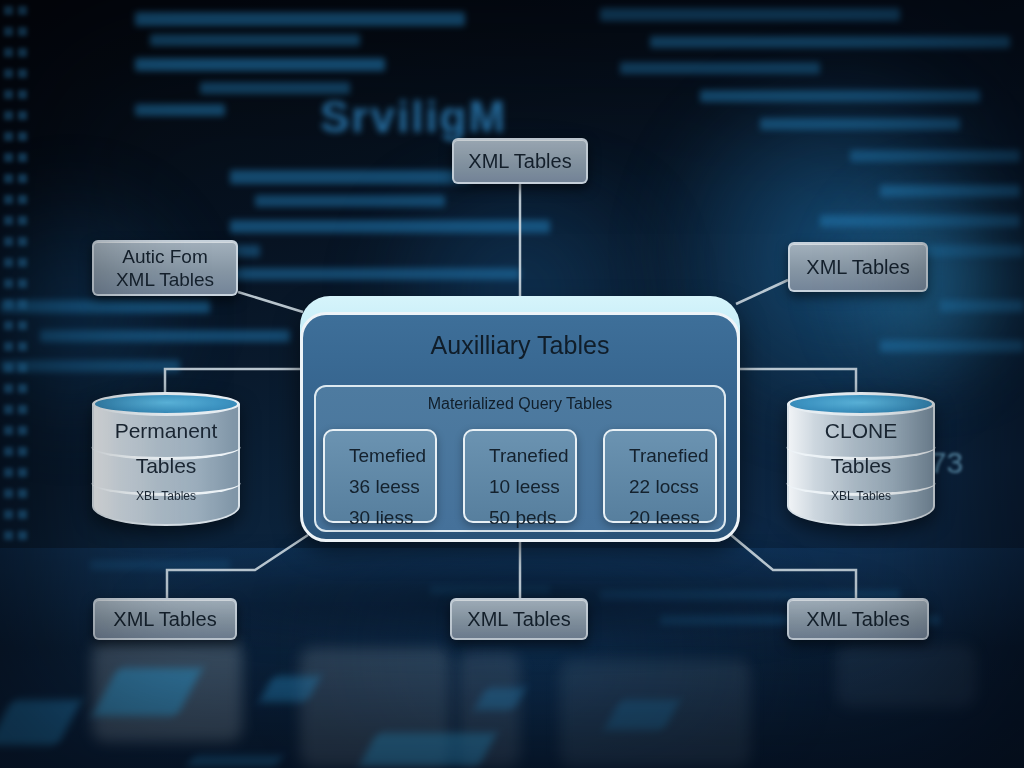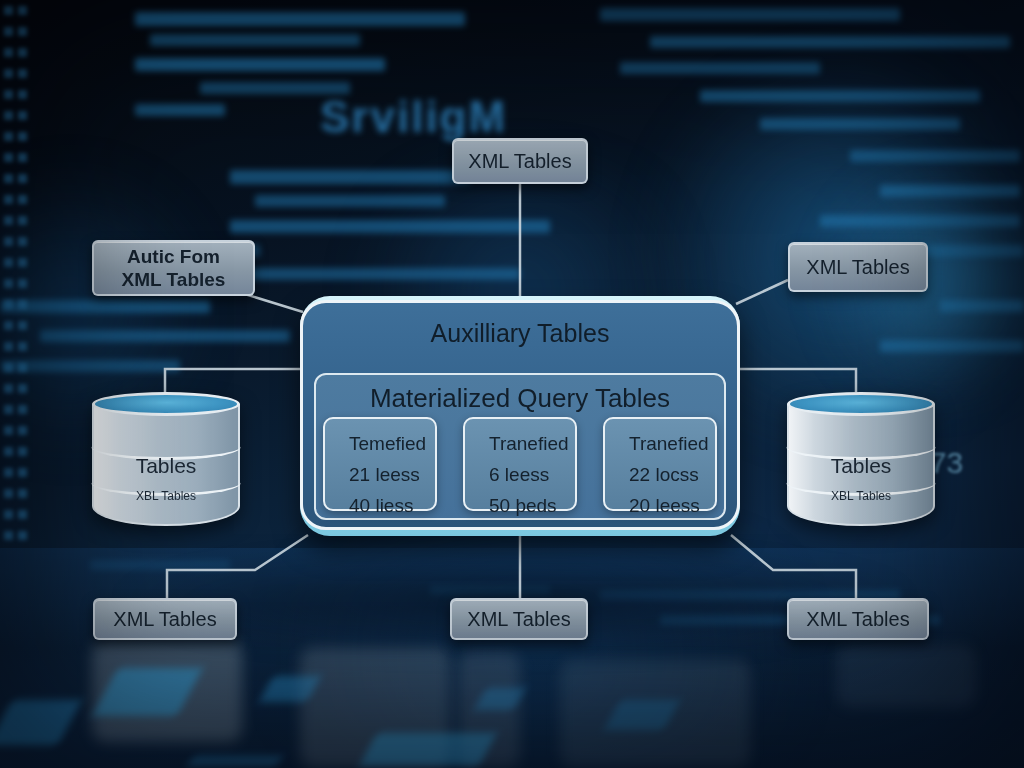--- a/index.html
+++ b/index.html
@@ -35,30 +35,30 @@
   .node{position:absolute;z-index:5;box-sizing:border-box;
     background:linear-gradient(180deg,#a3b1bd 0%,#8797a5 55%,#75869a 100%);
     border:2px solid rgba(203,214,223,.95);border-radius:6px;
     color:#15212d;text-align:center;
     box-shadow:0 5px 12px rgba(0,0,0,.5),inset 0 1px 0 rgba(255,255,255,.55);}
   .xmlbox{font-size:20px;font-weight:500;display:flex;align-items:center;justify-content:center;}
   .twoline{font-size:19px;font-weight:500;line-height:23px;display:flex;flex-direction:column;justify-content:center;}
   
   .aux-panel{position:absolute;left:300px;top:296px;width:440px;height:240px;z-index:5;box-sizing:border-box;
     background:linear-gradient(180deg,#d6f4fb 0%,#9bdcef 55%,#7cc8e0 100%);
-    border-radius:30px;padding-top:4px;
+    border-radius:30px;padding-top:16px;
     box-shadow:0 14px 26px rgba(0,0,0,.55);}
   .aux-body{position:relative;width:100%;height:230px;box-sizing:border-box;
     background:linear-gradient(180deg,#3e6f99 0%,#32608a 55%,#2b5479 100%);
     border:3px solid #eef4f8;border-radius:26px;}
   .aux-title{margin-top:16px;text-align:center;font-size:25px;font-weight:500;color:#101d29;}
   .subpanel{position:absolute;left:11px;right:11px;top:70px;bottom:7px;box-sizing:border-box;
     background:linear-gradient(180deg,#4e7ba0 0%,#45719a 100%);
     border:2px solid #dde9f0;border-radius:12px;}
-  .subpanel-title{margin-top:8px;text-align:center;font-size:26px;font-weight:500;color:#111e2a;}
+  .subpanel-title{margin-top:8px;text-align:center;font-size:16px;font-weight:500;color:#111e2a;}
   .cards{position:absolute;left:7px;right:7px;top:42px;bottom:7px;display:flex;gap:26px;}
   .card{flex:1;box-sizing:border-box;border:2px solid #e8f0f5;border-radius:10px;
     background:linear-gradient(180deg,#6b93b1 0%,#577f9e 100%);
     padding:9px 4px 0 24px;color:#14212d;font-size:19px;line-height:31px;
     box-shadow:0 3px 8px rgba(0,0,0,.3);}
   
   .cylinder{position:absolute;width:148px;height:134px;z-index:5;filter:drop-shadow(0 7px 9px rgba(0,0,0,.5));}
   .cyl-body{position:absolute;left:0;right:0;top:12px;bottom:0;box-sizing:border-box;
     background:linear-gradient(90deg,#f1f4f7 0%,#ced8e0 18%,#aebdc9 45%,#9cafbe 72%,#7e94a6 100%);
     border:2px solid #d9e2e9;border-top:none;border-radius:0 0 50% 50% / 0 0 20px 20px;}
@@ -149,74 +149,76 @@
       <path d="M308 535 L255 570 L167 570 L167 598"></path>
       <path d="M520 536 L520 598"></path>
       <path d="M731 535 L773 570 L856 570 L856 598"></path>
     </g>
   </svg>
 
   <div class="node xmlbox" style="left:452px;top:138px;width:136px;height:46px;">
     <span>XML Tables</span>
   </div>
 
-  <div class="node twoline" style="left:92px;top:240px;width:163px;height:56px;font-weight:bold;">
+  <div class="node twoline" style="left:92px;top:240px;width:146px;height:56px;">
     <span>Autic Fom</span>
     <span>XML Tables</span>
   </div>
 
   <div class="node xmlbox" style="left:788px;top:242px;width:140px;height:50px;">
     <span>XML Tables</span>
   </div>
 
   <div class="aux-panel">
     <div class="aux-body">
       <div class="aux-title">Auxilliary Tables</div>
       <div class="subpanel">
         <div class="subpanel-title">Materialized Query Tables</div>
         <div class="cards">
           <div class="card">
             <div>Temefied</div>
-            <div>21 leess</div>
-            <div>40 liess</div>
+            <div>36 leess</div>
+            <div>30 liess</div>
           </div>
           <div class="card">
             <div>Tranefied</div>
-            <div>6 leess</div>
+            <div>10 leess</div>
             <div>50 þeds</div>
           </div>
           <div class="card">
             <div>Tranefied</div>
             <div>22 locss</div>
             <div>20 leess</div>
           </div>
         </div>
       </div>
     </div>
   </div>
 
   <div class="cylinder" style="left:92px;top:392px;">
     <div class="cyl-body">
       <div class="cyl-sep s1"></div>
       <div class="cyl-sep s2"></div>
     </div>
     <div class="cyl-top"></div>
     <div class="cyl-labels">
+      <div class="cyl-line cl1">Permanent</div>
       <div class="cyl-line cl2">Tables</div>
       <div class="cyl-line cl3">XBL Tables</div>
     </div>
   </div>
 
   <div class="cylinder" style="left:787px;top:392px;">
     <div class="cyl-body">
       <div class="cyl-sep s1"></div>
       <div class="cyl-sep s2"></div>
     </div>
     <div class="cyl-top"></div>
     <div class="cyl-labels">
+      <div class="cyl-line cl1">CLONE</div>
       <div class="cyl-line cl2">Tables</div>
       <div class="cyl-line cl3">XBL Tables</div>
     </div>
   </div>
 
   <div class="node xmlbox" style="left:93px;top:598px;width:144px;height:42px;">
     <span>XML Tables</span>
   </div>
   <div class="node xmlbox" style="left:450px;top:598px;width:138px;height:42px;">
     <span>XML Tables</span>

